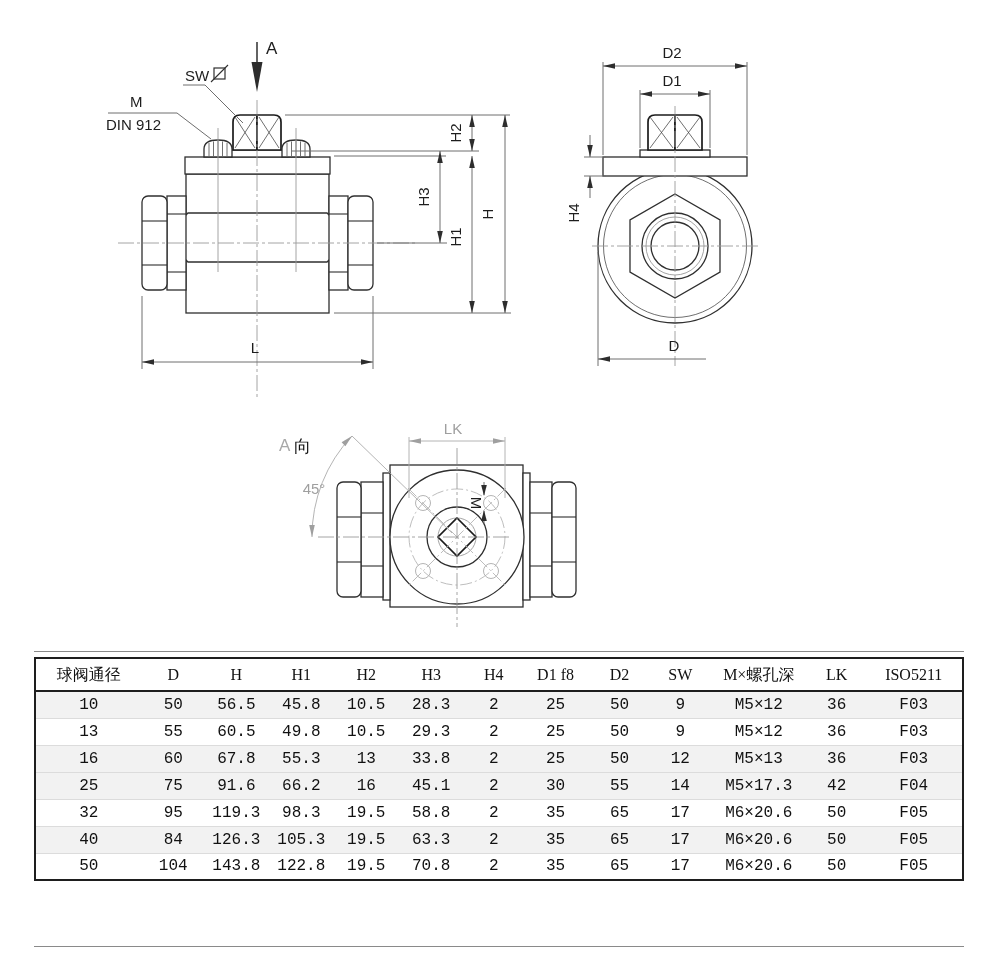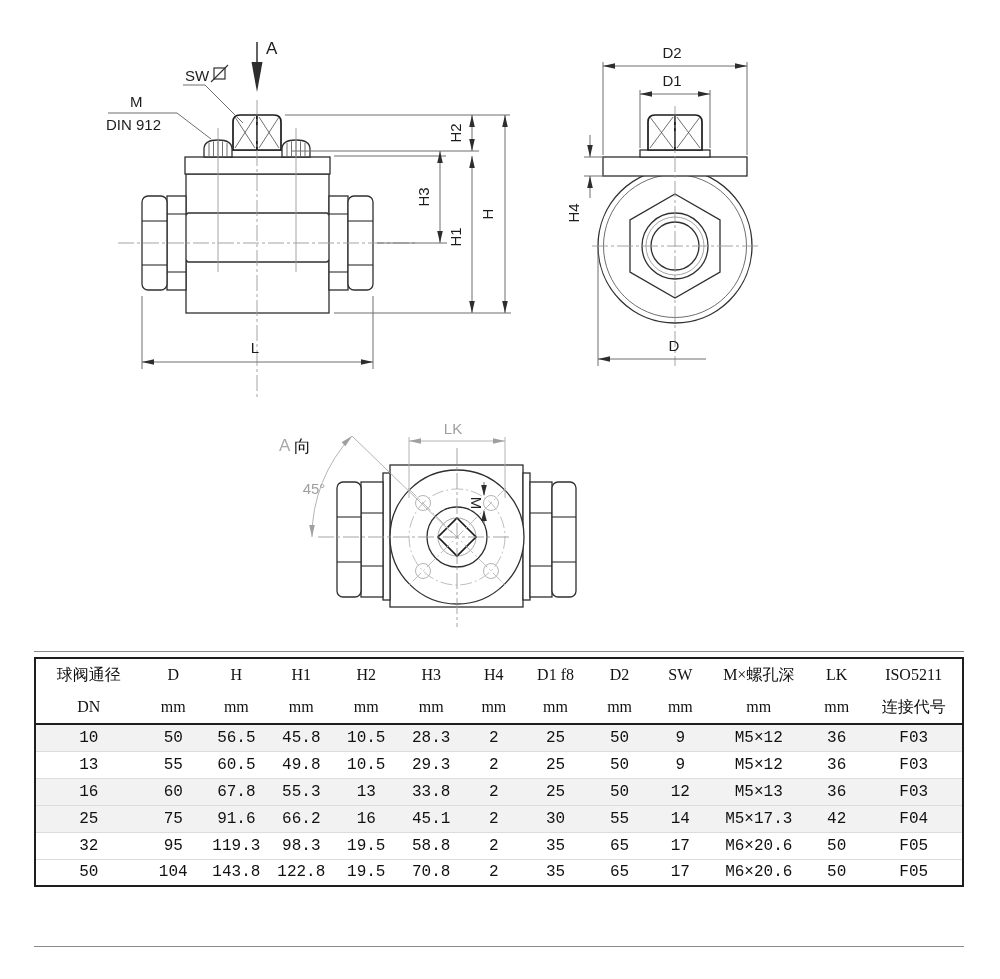--- a/index.html
+++ b/index.html
@@ -294,35 +294,20 @@
         <th>H2</th>
         <th>H3</th>
         <th>H4</th>
         <th>D1 f8</th>
         <th>D2</th>
         <th>SW</th>
         <th>M×螺孔深</th>
         <th>LK</th>
         <th>ISO5211</th>
       </tr>
-      <tr>
-        <th>DN</th>
-        <th>mm</th>
-        <th>mm</th>
-        <th>mm</th>
-        <th>mm</th>
-        <th>mm</th>
-        <th>mm</th>
-        <th>mm</th>
-        <th>mm</th>
-        <th>mm</th>
-        <th>mm</th>
-        <th>mm</th>
-        <th>连接代号</th>
-      </tr>
     </thead>
   <tbody>
       <tr class="shade">
         <td>10</td>
         <td>50</td>
         <td>56.5</td>
         <td>45.8</td>
         <td>10.5</td>
         <td>28.3</td>
         <td>2</td>
@@ -386,20 +371,35 @@
         <td>19.5</td>
         <td>58.8</td>
         <td>2</td>
         <td>35</td>
         <td>65</td>
         <td>17</td>
         <td>M6×20.6</td>
         <td>50</td>
         <td>F05</td>
       </tr>
+      <tr class="shade">
+        <td>40</td>
+        <td>84</td>
+        <td>126.3</td>
+        <td>105.3</td>
+        <td>19.5</td>
+        <td>63.3</td>
+        <td>2</td>
+        <td>35</td>
+        <td>65</td>
+        <td>17</td>
+        <td>M6×20.6</td>
+        <td>50</td>
+        <td>F05</td>
+      </tr>
       <tr>
         <td>50</td>
         <td>104</td>
         <td>143.8</td>
         <td>122.8</td>
         <td>19.5</td>
         <td>70.8</td>
         <td>2</td>
         <td>35</td>
         <td>65</td>

